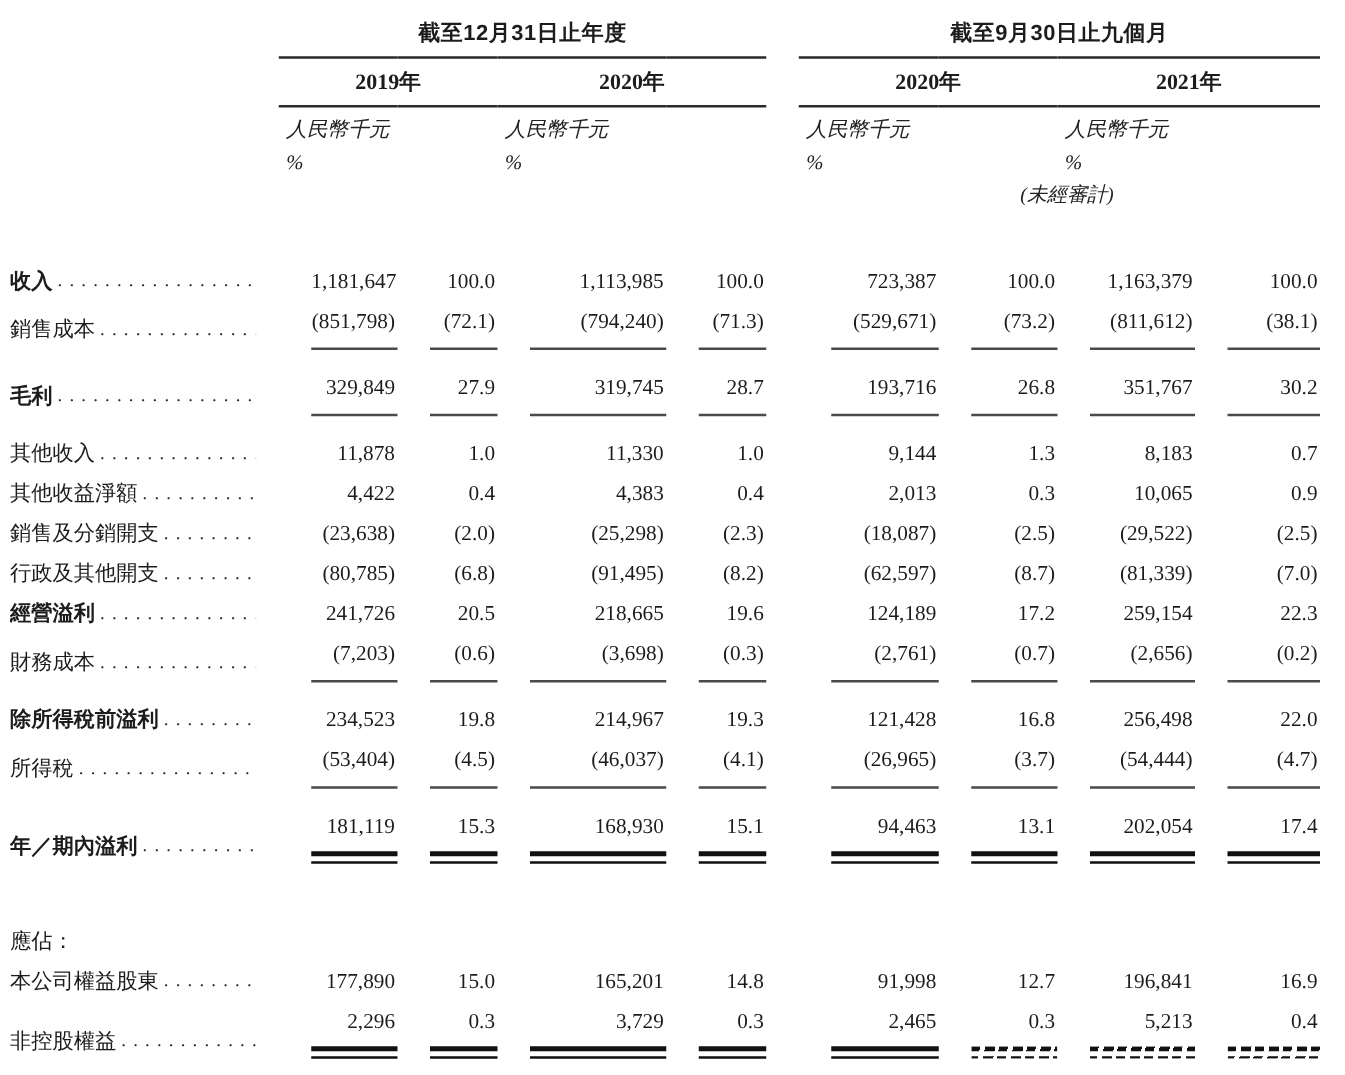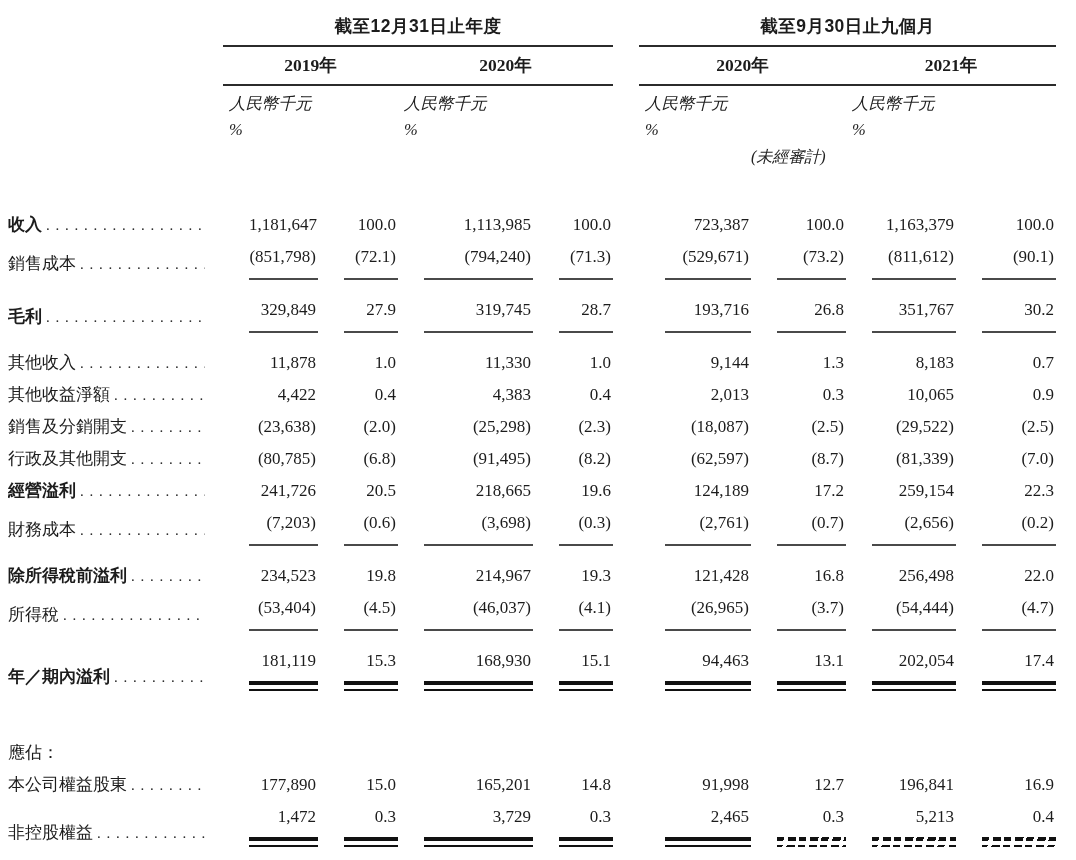--- a/index.html
+++ b/index.html
@@ -35,21 +35,21 @@
     text-align:center;font-weight:bold;font-size:17.5px;
     padding:6px 0 7px 0;border-bottom:2px solid #2b2b2b;
   }
   .unit-row td{padding-top:5px;}
   .unit-pair{
     display:flex;justify-content:space-between;align-items:baseline;
     padding:0 16px 0 6px;
     font-style:italic;font-size:16.5px;line-height:26px;color:#222;flex-direction:column;
   }
   .unaudited-cell{
-    text-align:left;font-style:italic;font-size:16px;color:#222;
+    text-align:center;font-style:italic;font-size:16px;color:#222;
     padding-top:2px;line-height:24px;
   }
   
   td.lblcol{
     font-size:17px;line-height:32px;white-space:nowrap;overflow:hidden;
     padding-right:18px;
   }
   td.lblcol .lblwrap{display:flex;align-items:center;overflow:hidden;}
   .lbl{white-space:nowrap;}
   td.lblcol.bold .lbl{font-weight:bold;}
@@ -211,21 +211,21 @@
           <td class="val rule-single">
             <div class="cell">(529,671)</div>
           </td>
           <td class="val rule-single">
             <div class="cell">(73.2)</div>
           </td>
           <td class="val rule-single">
             <div class="cell">(811,612)</div>
           </td>
           <td class="val rule-single">
-            <div class="cell">(90.1)</div>
+            <div class="cell">(38.1)</div>
           </td>
         </tr>
         <tr class="spacer sm">
           <td colspan="10"></td>
         </tr>
         <tr>
           <td class="lblcol bold">
             <div class="lblwrap">
               <span class="lbl">毛利</span>
               <span class="leader"></span>
@@ -632,21 +632,21 @@
           </td>
         </tr>
         <tr>
           <td class="lblcol">
             <div class="lblwrap">
               <span class="lbl">非控股權益</span>
               <span class="leader"></span>
             </div>
           </td>
           <td class="val rule-double">
-            <div class="cell">1,472</div>
+            <div class="cell">2,296</div>
           </td>
           <td class="val rule-double">
             <div class="cell">0.3</div>
           </td>
           <td class="val rule-double">
             <div class="cell">3,729</div>
           </td>
           <td class="val rule-double">
             <div class="cell">0.3</div>
           </td>

